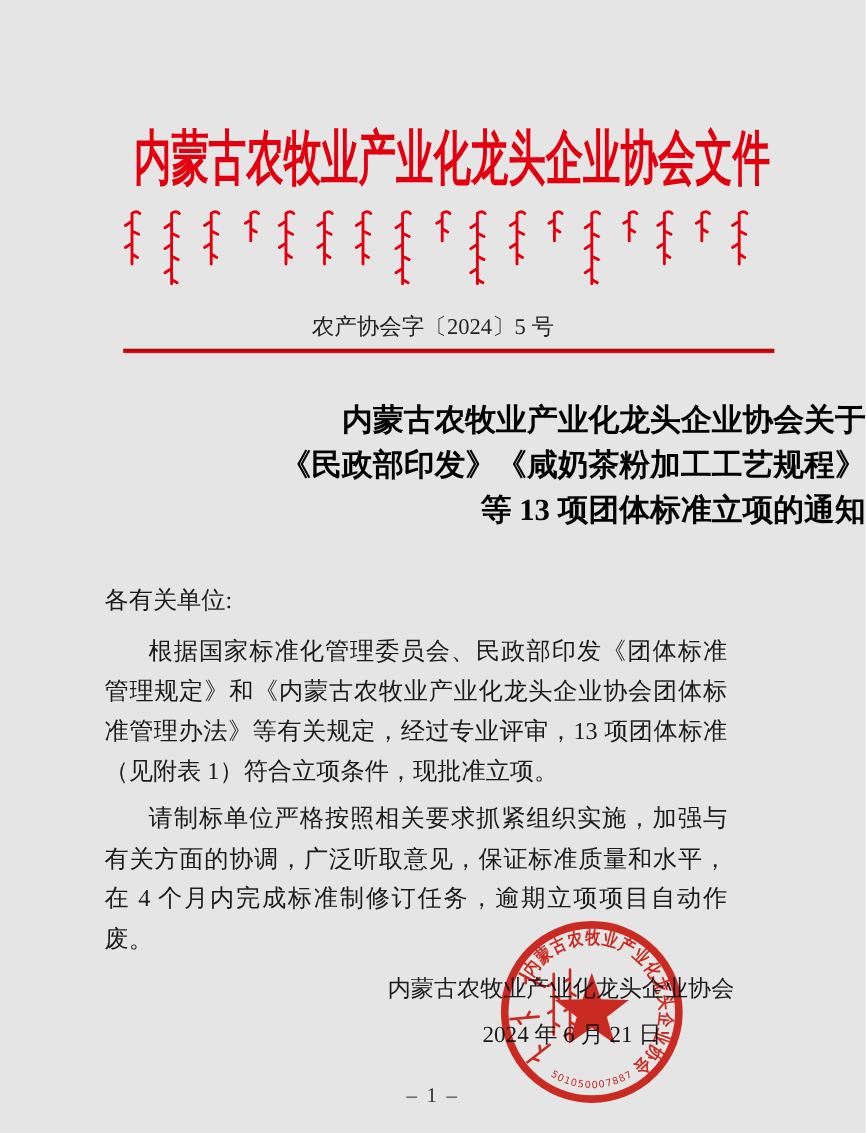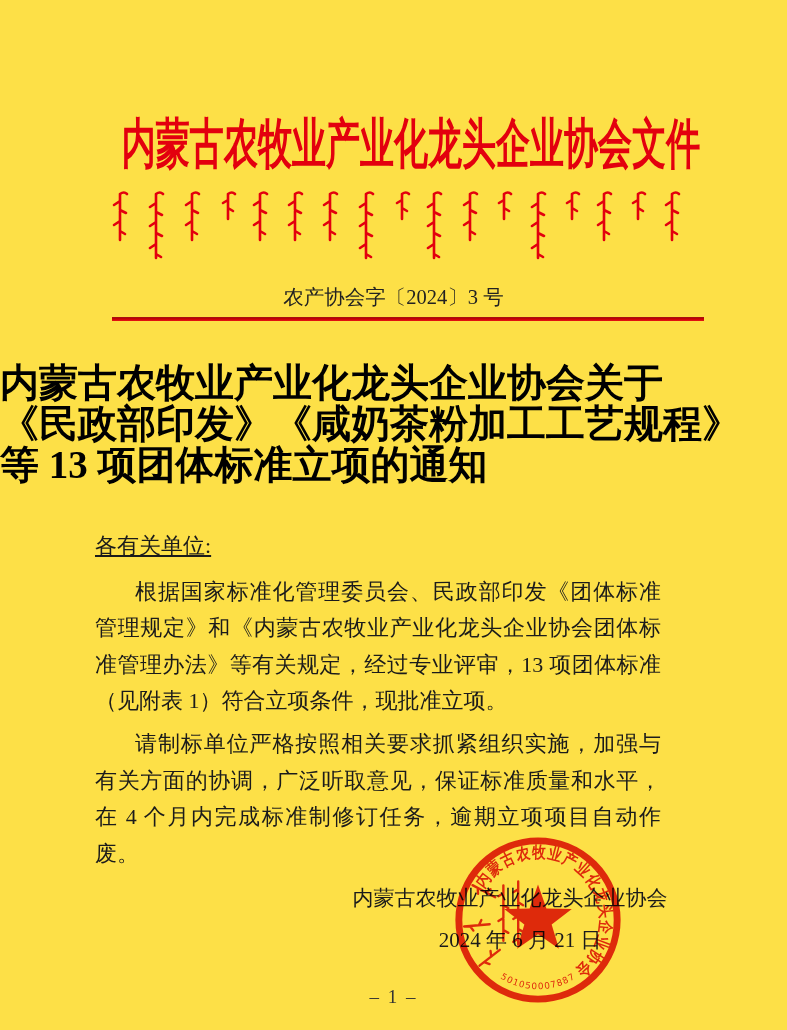--- a/index.html
+++ b/index.html
@@ -1,19 +1,19 @@
 <!DOCTYPE html>
 <html><head>
 <meta charset="utf-8">
 <style>
   html,body{margin:0;padding:0;background:#ffffff;}
   .page{
     position:relative;
     width:787px;height:1030px;
-    background:#fde047;
+    background:#e5e5e5;
     overflow:hidden;
     font-family:"Liberation Serif","DejaVu Serif",serif;
     color:#1b1b1b;
   }
   
   .letterhead{
     position:absolute;top:108px;left:calc(50% + 17px);
     white-space:nowrap;
     font-size:54px;font-weight:bold;color:#e3000e;
     transform:translateX(-50%) scaleX(0.63);
@@ -24,29 +24,29 @@
   .doc-number{
     position:absolute;top:283px;left:0;right:0;
     text-align:center;font-size:20.5px;color:#222;
   }
   .red-line{
     position:absolute;top:317px;left:112px;width:592px;height:4px;
     background:linear-gradient(180deg,#9e1616 0%,#c40000 45%,#e81515 100%);
   }
   .notice-title{
     position:absolute;top:362px;left:0;right:0;
-    text-align:left;font-weight:bold;color:#000;
-    font-size:39px;line-height:41px;
+    text-align:right;font-weight:bold;color:#000;
+    font-size:28px;line-height:41px;
   }
   .body-block{
     position:absolute;top:528px;left:95px;width:566px;
     font-size:22px;line-height:36.6px;text-align:justify;
   }
   .body-block p{margin:0;text-indent:40px;}
-  .body-block .salutation{text-indent:0;text-decoration:underline;}
+  .body-block .salutation{text-indent:0;}
   .body-block .p1{margin-top:9px;}
   .body-block .p2{margin-top:6px;}
   .sig-org{
     position:absolute;top:884px;left:350px;width:320px;
     text-align:center;font-size:21px;white-space:nowrap;
   }
   .sig-date{
     position:absolute;top:926px;left:420px;width:200px;
     text-align:center;font-size:21px;white-space:nowrap;
   }
@@ -86,21 +86,21 @@
       <use href="#mgM" x="360" y="8"></use>
       <use href="#mgS" x="394" y="8"></use>
       <use href="#mgT" x="428" y="8"></use>
       <use href="#mgS" x="462" y="8"></use>
       <use href="#mgM" x="494" y="8"></use>
       <use href="#mgS" x="528" y="8"></use>
       <use href="#mgM" x="562" y="8"></use>
     </g>
   </svg>
 
-  <div class="doc-number">农产协会字〔2024〕3 号</div>
+  <div class="doc-number">农产协会字〔2024〕5 号</div>
 
   <div class="red-line"></div>
 
   <div class="notice-title">
     <div>内蒙古农牧业产业化龙头企业协会关于</div>
     <div>《民政部印发》《咸奶茶粉加工工艺规程》</div>
     <div>等 13 项团体标准立项的通知</div>
   </div>
 
   <div class="body-block">

